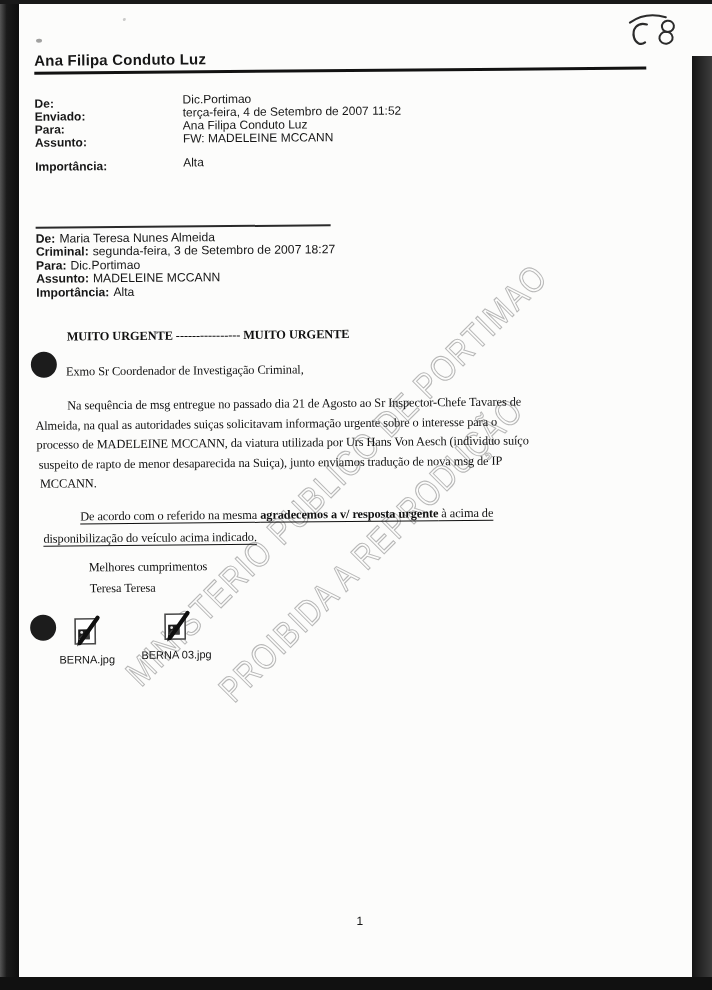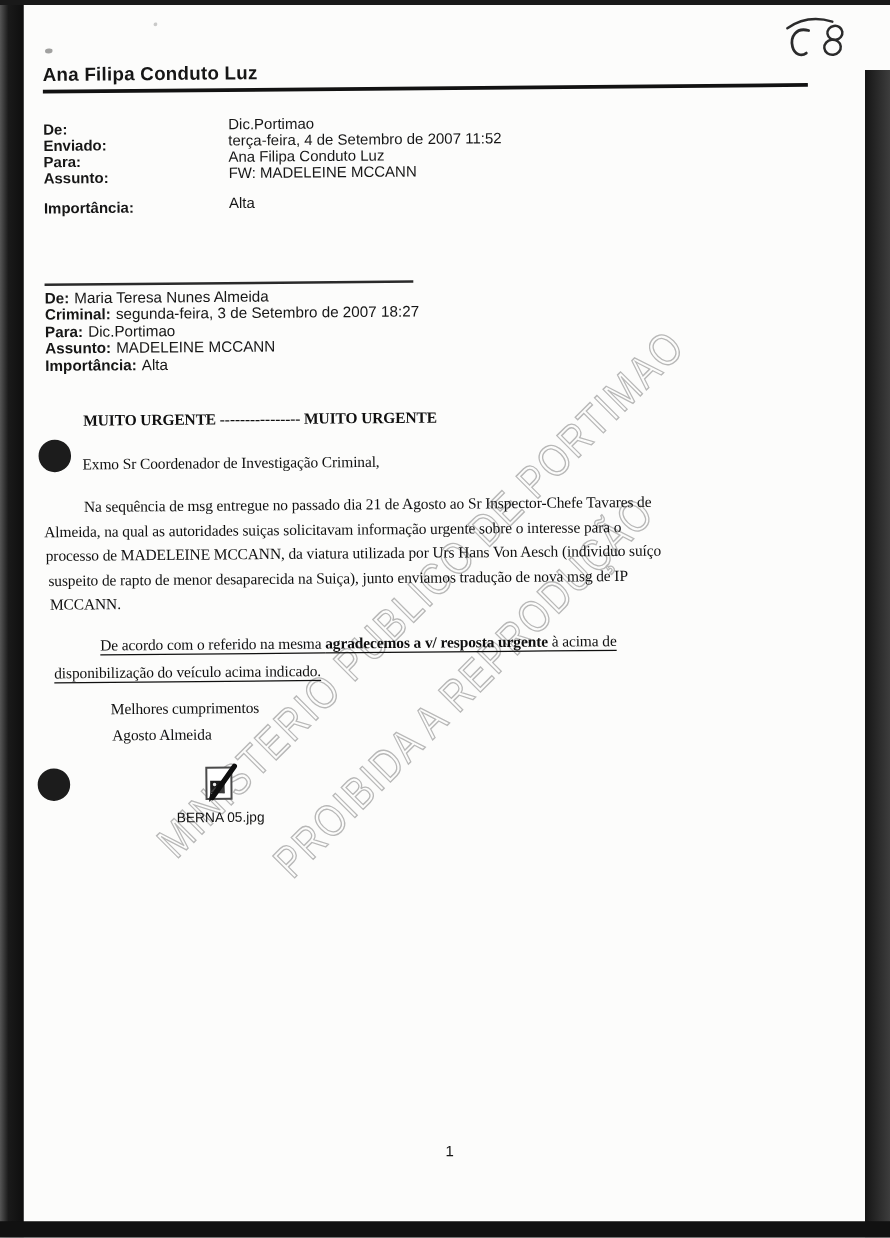--- a/index.html
+++ b/index.html
@@ -135,35 +135,46 @@
     <div class="line body-text p1-0">Na sequência de msg entregue no passado dia 21 de Agosto ao Sr Inspector-Chefe Tavares de</div>
     <div class="line body-text p1-1">Almeida, na qual as autoridades suiças solicitavam informação urgente sobre o interesse para o</div>
     <div class="line body-text p1-2">processo de MADELEINE MCCANN, da viatura utilizada por Urs Hans Von Aesch (individuo suíço</div>
     <div class="line body-text p1-3">suspeito de rapto de menor desaparecida na Suiça), junto enviamos tradução de nova msg de IP</div>
     <div class="line body-text p1-4">MCCANN.</div>
 
     <div class="line body-text ul p2-0"><span>De acordo com o referido na mesma </span><span class="b">agradecemos a v/ resposta urgente</span><span> à acima de</span></div>
     <div class="line body-text ul p2-1">disponibilização do veículo acima indicado.</div>
 
     <div class="line body-text closing">Melhores cumprimentos</div>
-    <div class="line body-text signature">Agosto Almeida</div>
+    <div class="line body-text signature">Teresa Teresa</div>
 
     <div class="hole hole-1"></div>
     <div class="hole hole-2"></div>
 
+    <div class="attach attach-1">
+      <svg viewBox="0 0 27 33" xmlns="http://www.w3.org/2000/svg">
+        <rect x="2" y="4.5" width="20" height="25" fill="#ffffff" stroke="#4a4a4a" stroke-width="1.6"></rect>
+        <rect x="5" y="15" width="11.5" height="10" fill="#1c1c1c"></rect>
+        <circle cx="8.5" cy="18" r="1.4" fill="#e8e8e8"></circle>
+        <path d="M5 24 l4 -4 3 3 3.5 -4 1 6 z" fill="#3b3b3b"></path>
+        <path d="M6.5 28.5 L24.5 3.5" stroke="#0f0f0f" stroke-width="4.2" stroke-linecap="round"></path>
+        <path d="M4 32 L9 27 L5 24.5 Z" fill="#0f0f0f"></path>
+      </svg>
+      <div class="attach-name">BERNA.jpg</div>
+    </div>
     <div class="attach attach-2">
       <svg viewBox="0 0 27 33" xmlns="http://www.w3.org/2000/svg">
         <rect x="2" y="4.5" width="20" height="25" fill="#ffffff" stroke="#4a4a4a" stroke-width="1.6"></rect>
         <rect x="5" y="15" width="11.5" height="10" fill="#1c1c1c"></rect>
         <circle cx="8.5" cy="18" r="1.4" fill="#e8e8e8"></circle>
         <path d="M5 24 l4 -4 3 3 3.5 -4 1 6 z" fill="#3b3b3b"></path>
         <path d="M6.5 28.5 L24.5 3.5" stroke="#0f0f0f" stroke-width="4.2" stroke-linecap="round"></path>
         <path d="M4 32 L9 27 L5 24.5 Z" fill="#0f0f0f"></path>
       </svg>
-      <div class="attach-name">BERNA 05.jpg</div>
+      <div class="attach-name">BERNA 03.jpg</div>
     </div>
 
     <div class="page-num">1</div>
 
   </div>
 
   <div class="frame frame-left"></div>
   <div class="frame frame-top"></div>
   <div class="frame frame-right"></div>
   <div class="frame frame-bottom"></div>

